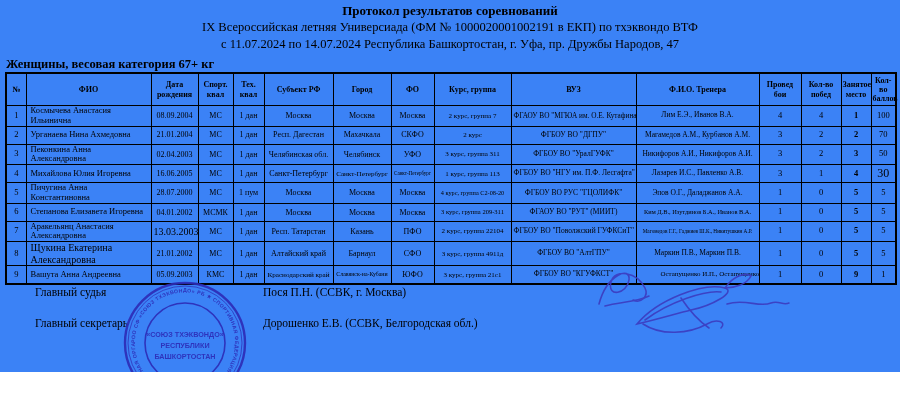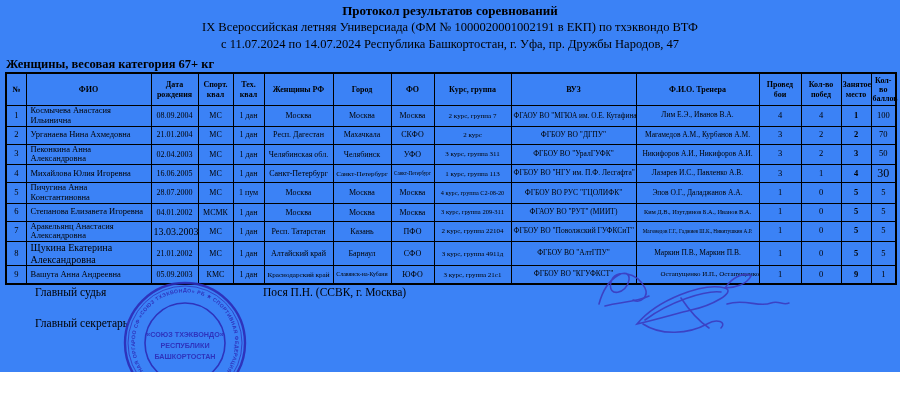--- a/index.html
+++ b/index.html
@@ -51,21 +51,21 @@
         <col style="width: 30px;">
         <col style="width: 25px;">
       </colgroup>
     <thead>
         <tr>
           <th>№</th>
           <th>ФИО</th>
           <th>Дата рождения</th>
           <th>Спорт. квал</th>
           <th>Тех. квал</th>
-          <th>Женщины РФ</th>
+          <th>Субъект РФ</th>
           <th>Город</th>
           <th>ФО</th>
           <th>Курс, группа</th>
           <th>ВУЗ</th>
           <th>Ф.И.О. Тренера</th>
           <th>Провед бои</th>
           <th>Кол-во побед</th>
           <th>Занятое место</th>
           <th>Кол-во баллов</th>
         </tr>
@@ -223,20 +223,21 @@
           <td style="font-size: 8.5px;">0</td>
           <td style="font-size: 8.5px; font-weight: bold;">9</td>
           <td style="font-size: 8.5px;">1</td>
         </tr>
       </tbody>
   </table>
 
   <div class="footer-label" style="left:35px;top:286px;">Главный судья</div>
   <div class="footer-name" style="left:263px;top:286px;">Пося П.Н. (ССВК, г. Москва)</div>
   <div class="footer-label" style="left:35px;top:317px;">Главный секретарь</div>
+  <div class="footer-name" style="left:263px;top:317px;">Дорошенко Е.В. (ССВК, Белгородская обл.)</div>
 
   <svg class="sigs" width="220" height="90" viewBox="0 0 220 90">
     <g fill="none" stroke="#3c3cc0" stroke-width="1.6" stroke-linecap="round">
       <path d="M14,42 C22,12 46,4 44,18 C42,32 22,36 26,20 C30,6 52,10 60,26 C64,34 56,42 48,38"></path>
       <path d="M20,44 C34,40 52,40 64,34"></path>
     </g>
     <g fill="none" stroke="#3c3cc0" stroke-width="1.6" stroke-linecap="round">
       <path d="M52,62 C72,38 118,20 140,26 C152,30 126,44 106,48 C90,52 70,58 52,62 Z"></path>
       <path d="M60,58 C84,40 120,28 136,30"></path>
       <path d="M140,26 C148,14 160,10 166,14 C162,22 150,26 140,26"></path>

